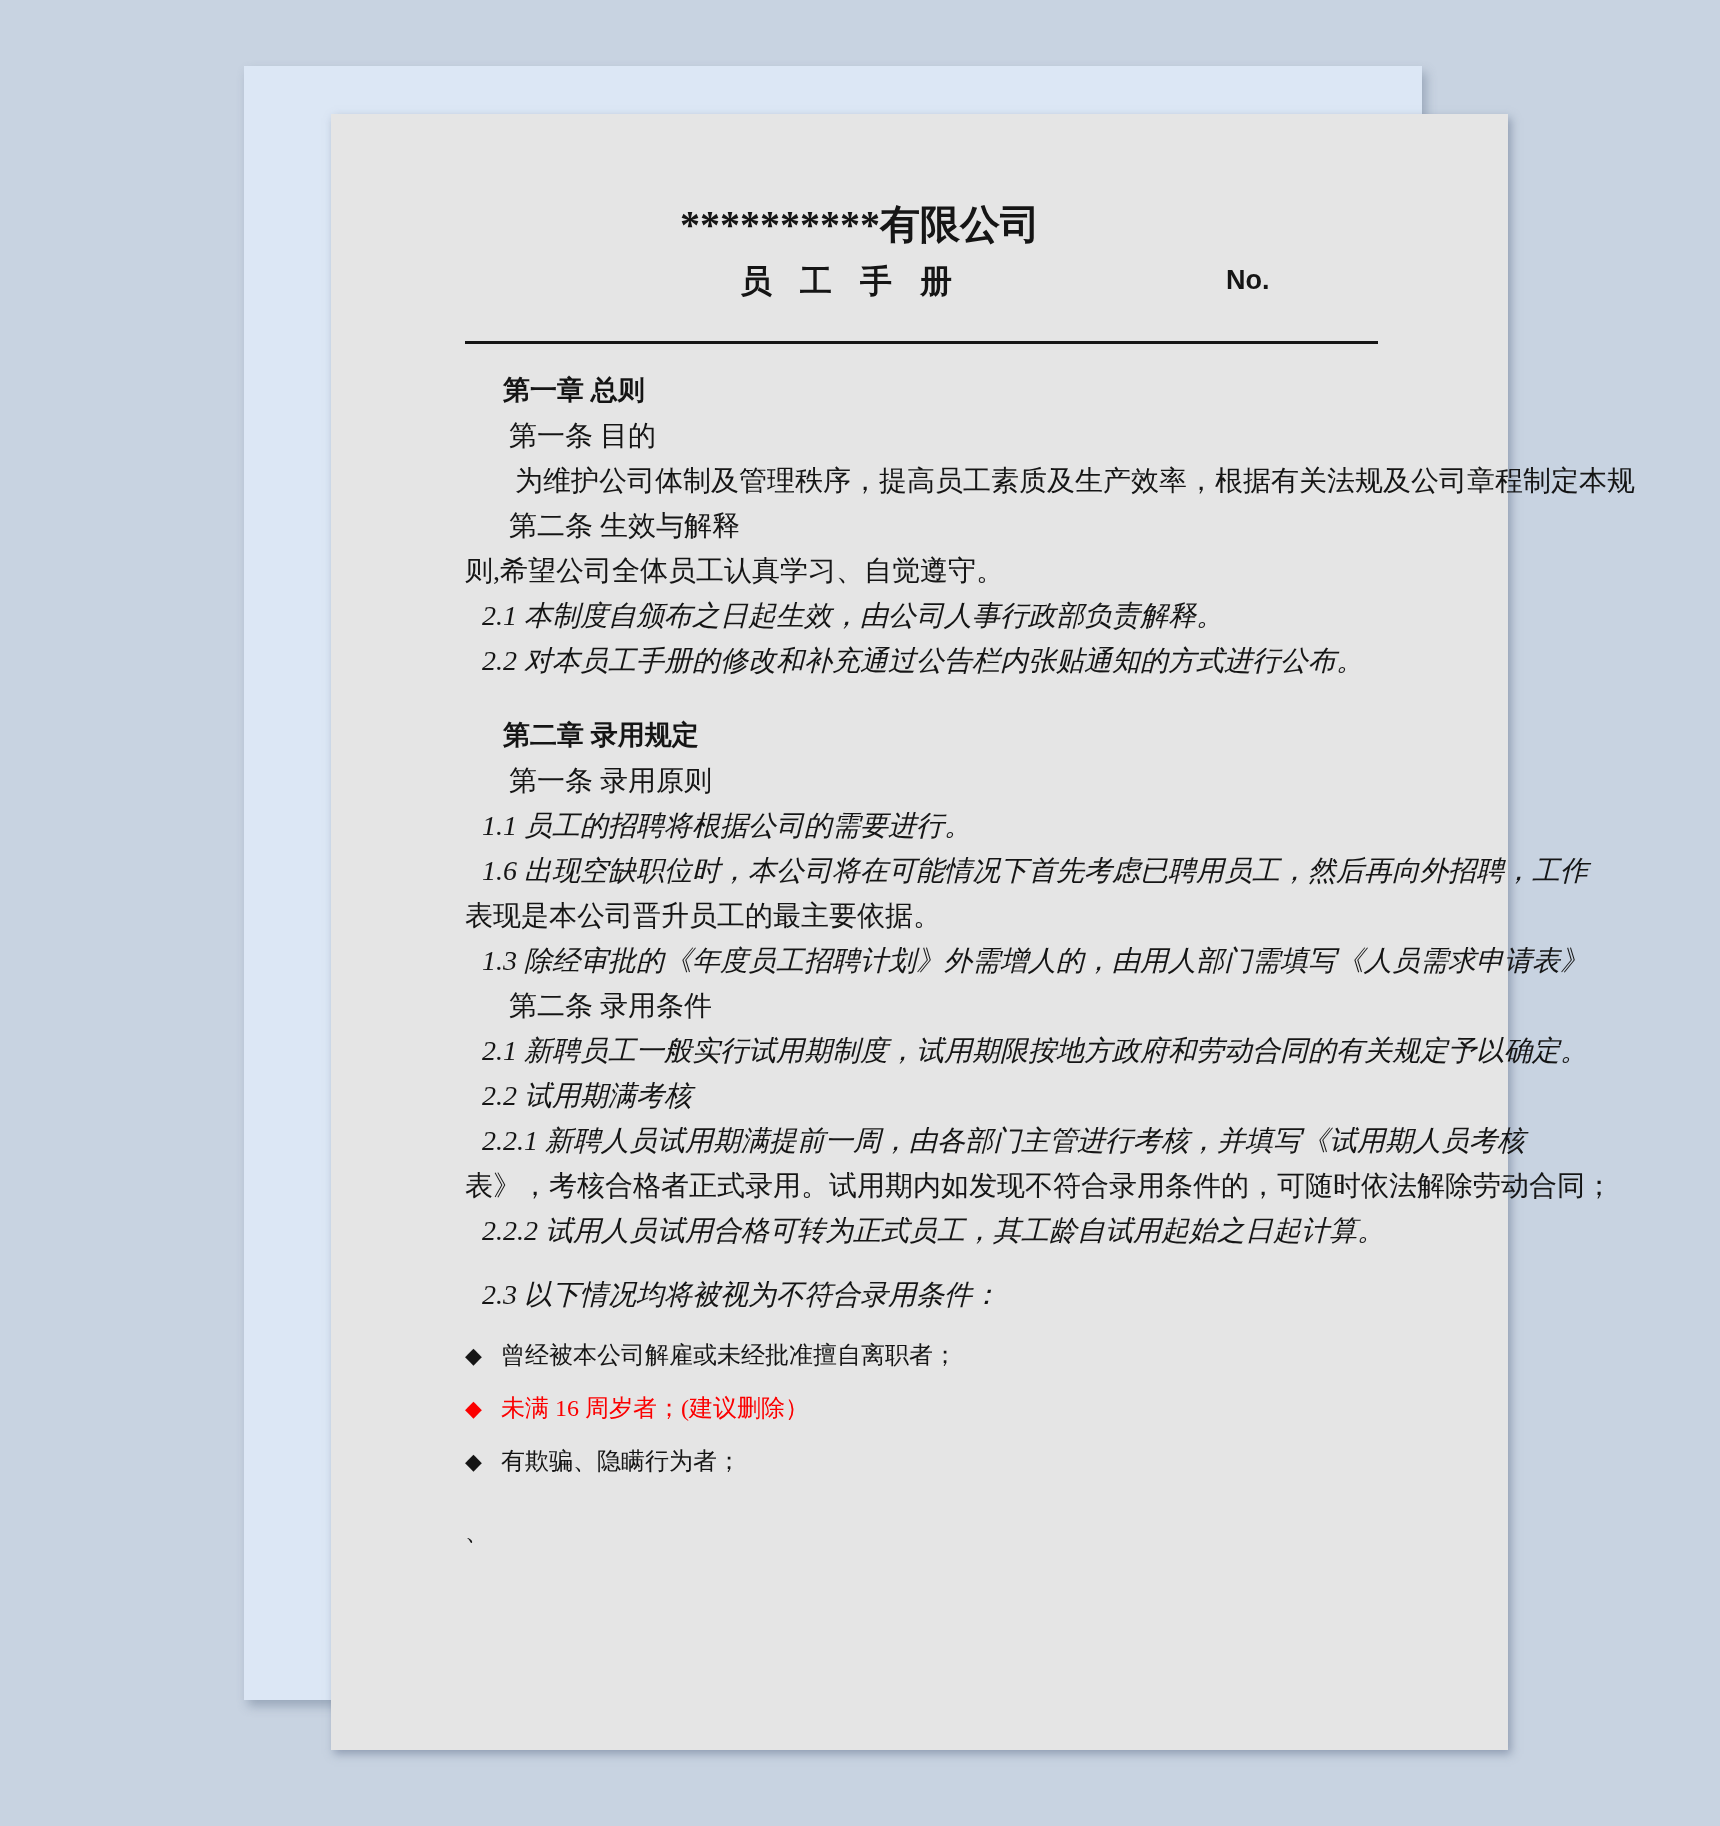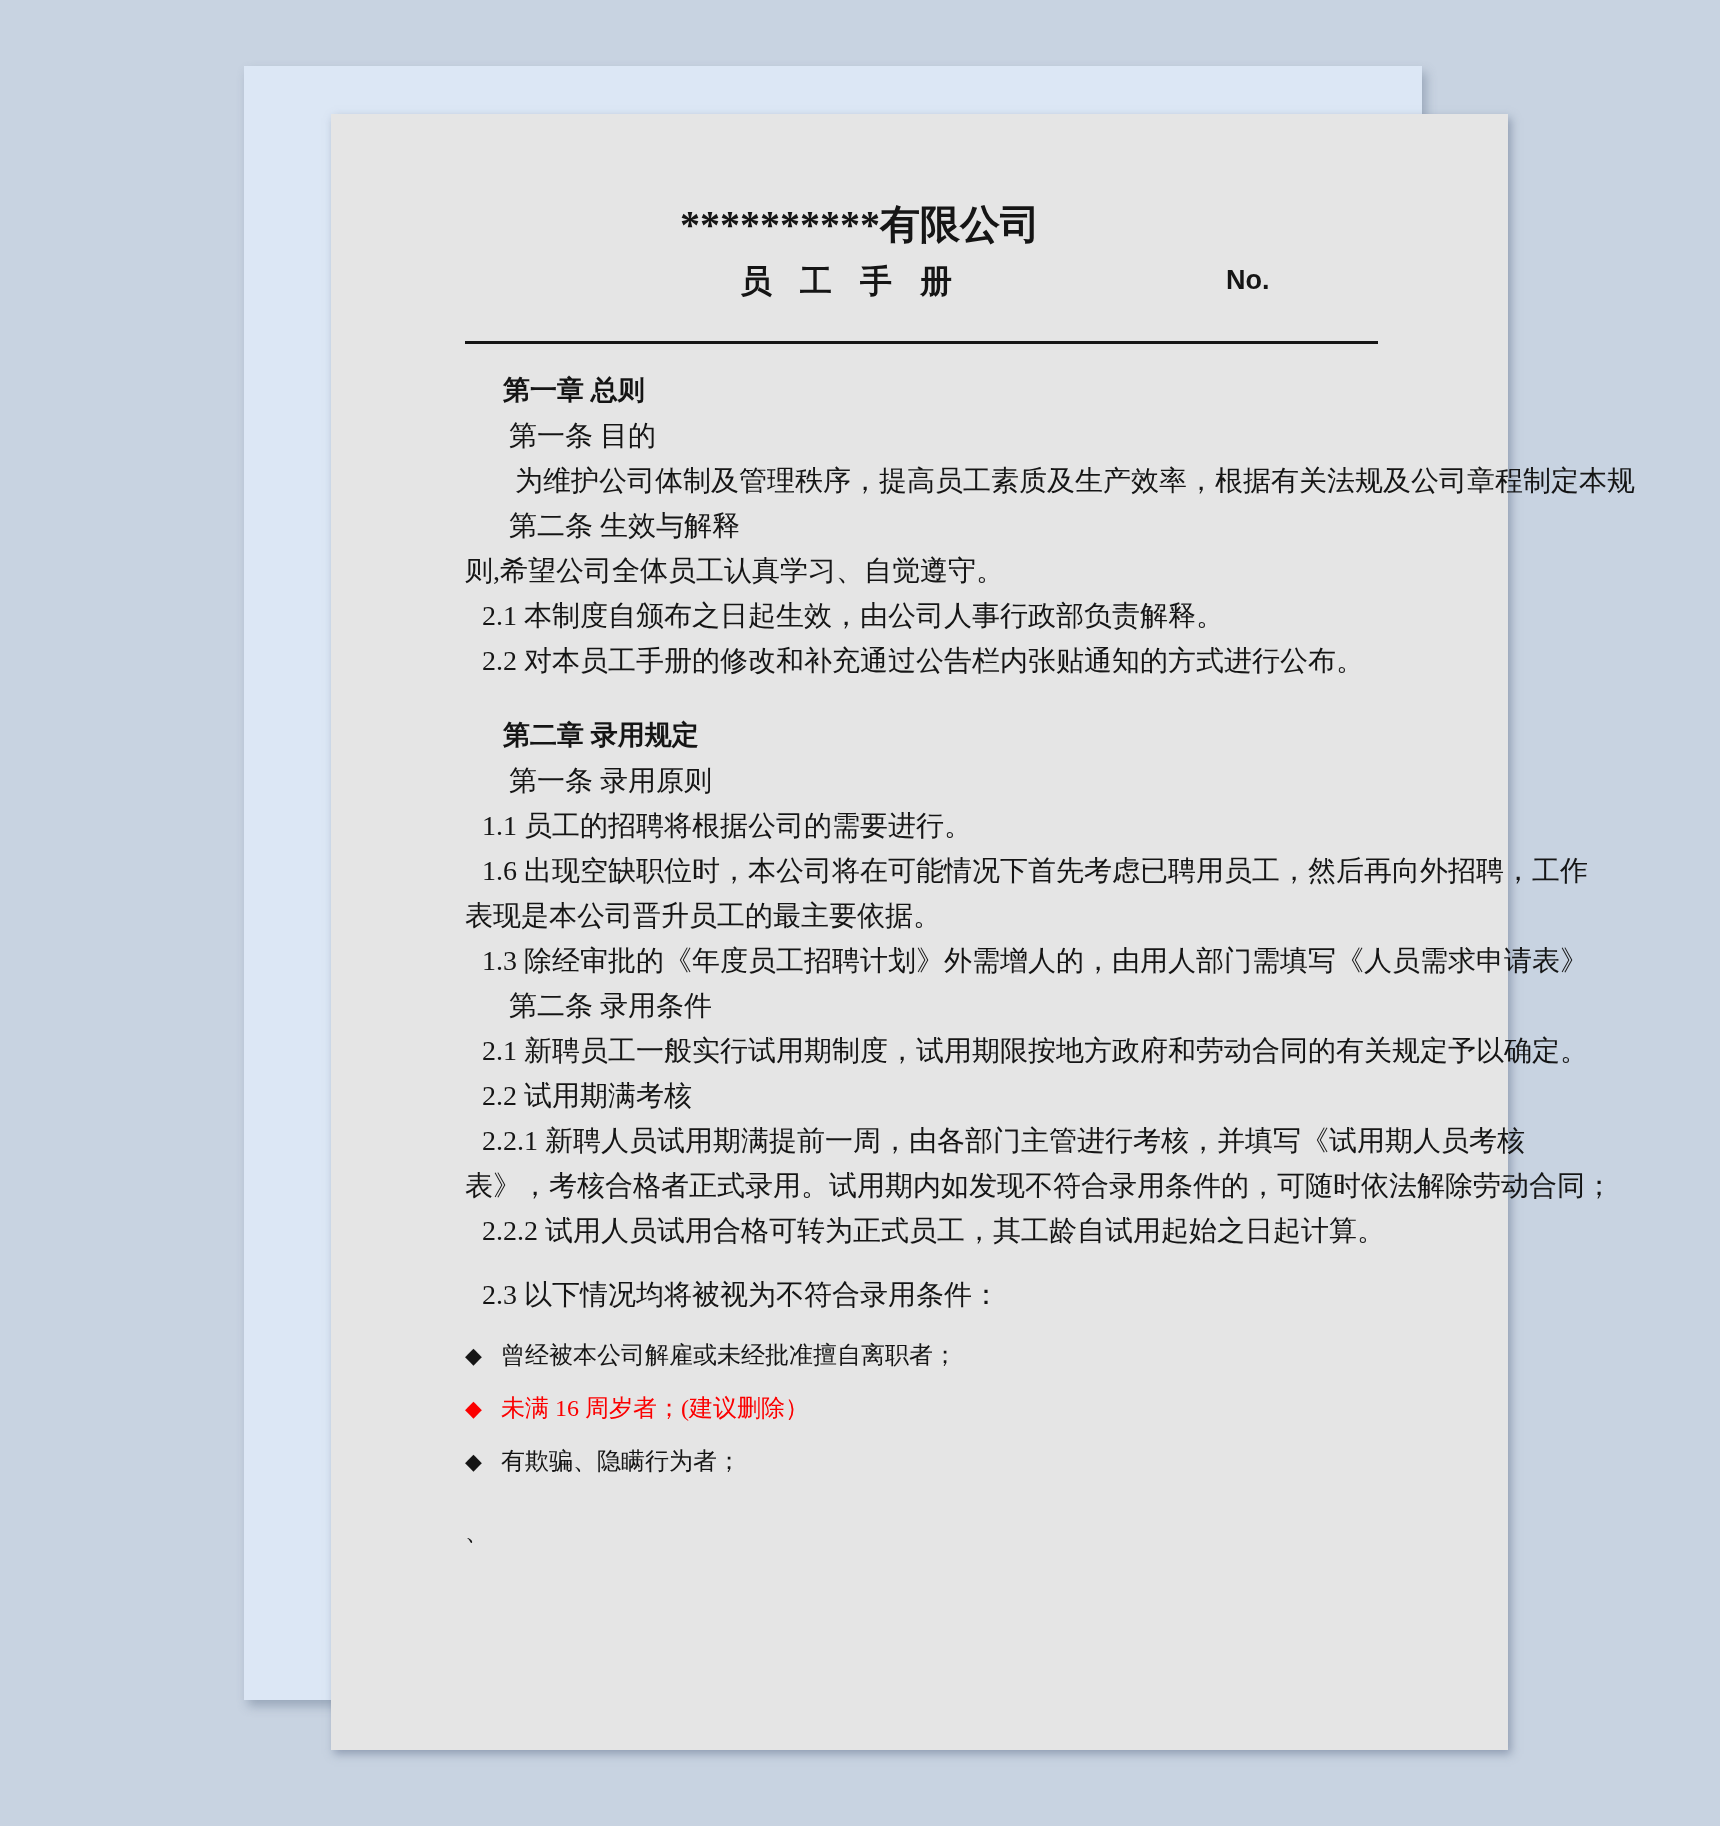--- a/index.html
+++ b/index.html
@@ -68,21 +68,21 @@
     font-size:28px;
     line-height:45px;
     white-space:nowrap;
   }
   .line.chapter{
     font-size:27px;
     font-weight:bold;
     padding-left:38px;
   }
   .line.article{padding-left:44px;}
-  .line.num{padding-left:17px;}
+  .line.num{padding-left:17px;font-style:italic;}
   .line.para-first{padding-left:50px;}
   .line.cont{padding-left:0;}
   .gap-lg{margin-top:30px;}
   .gap-sm{margin-top:19px;}
   .bullets{margin-top:12px;}
   .bullet-row{
     font-size:24px;
     line-height:53px;
     white-space:nowrap;
   }

